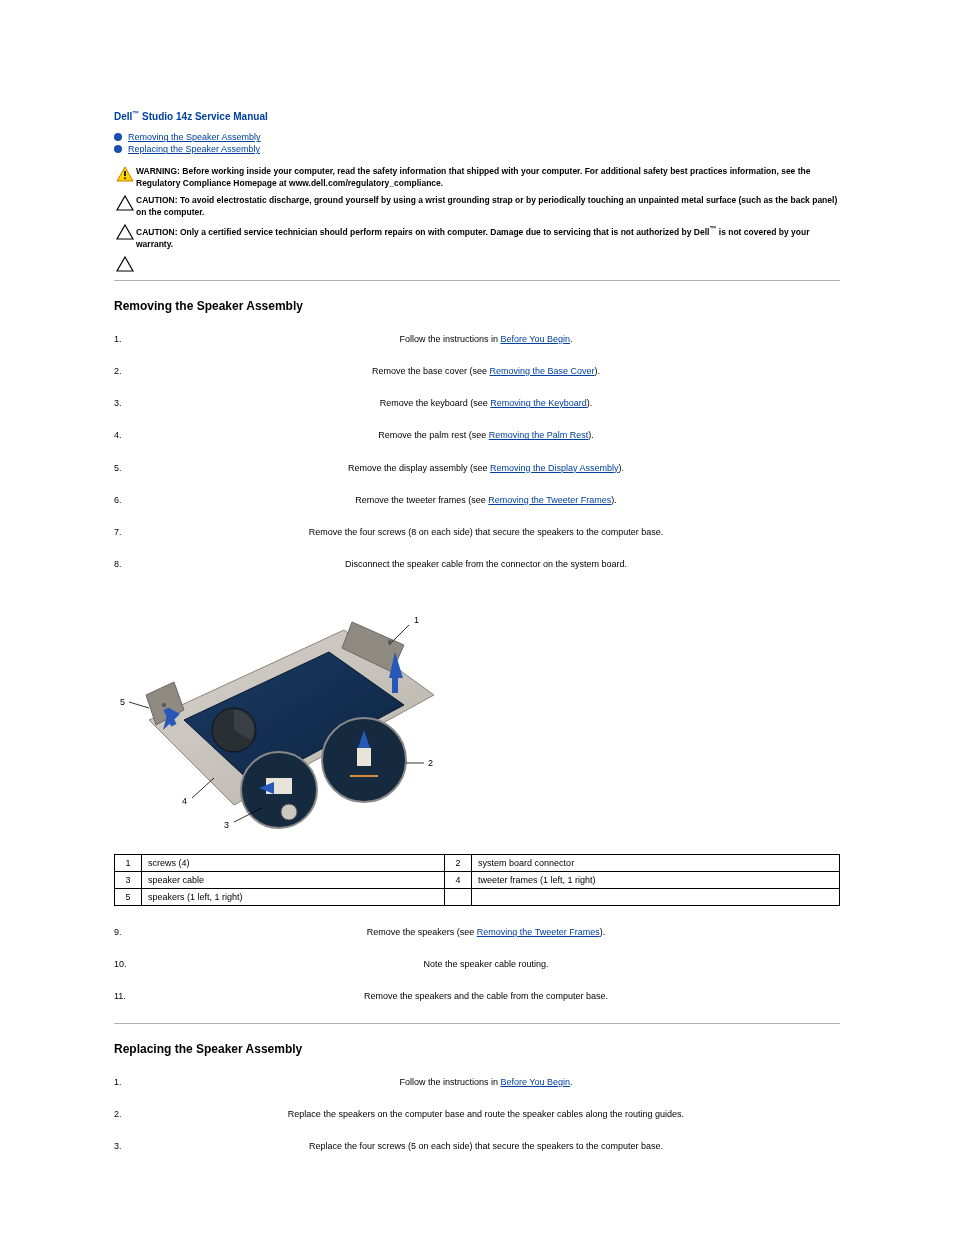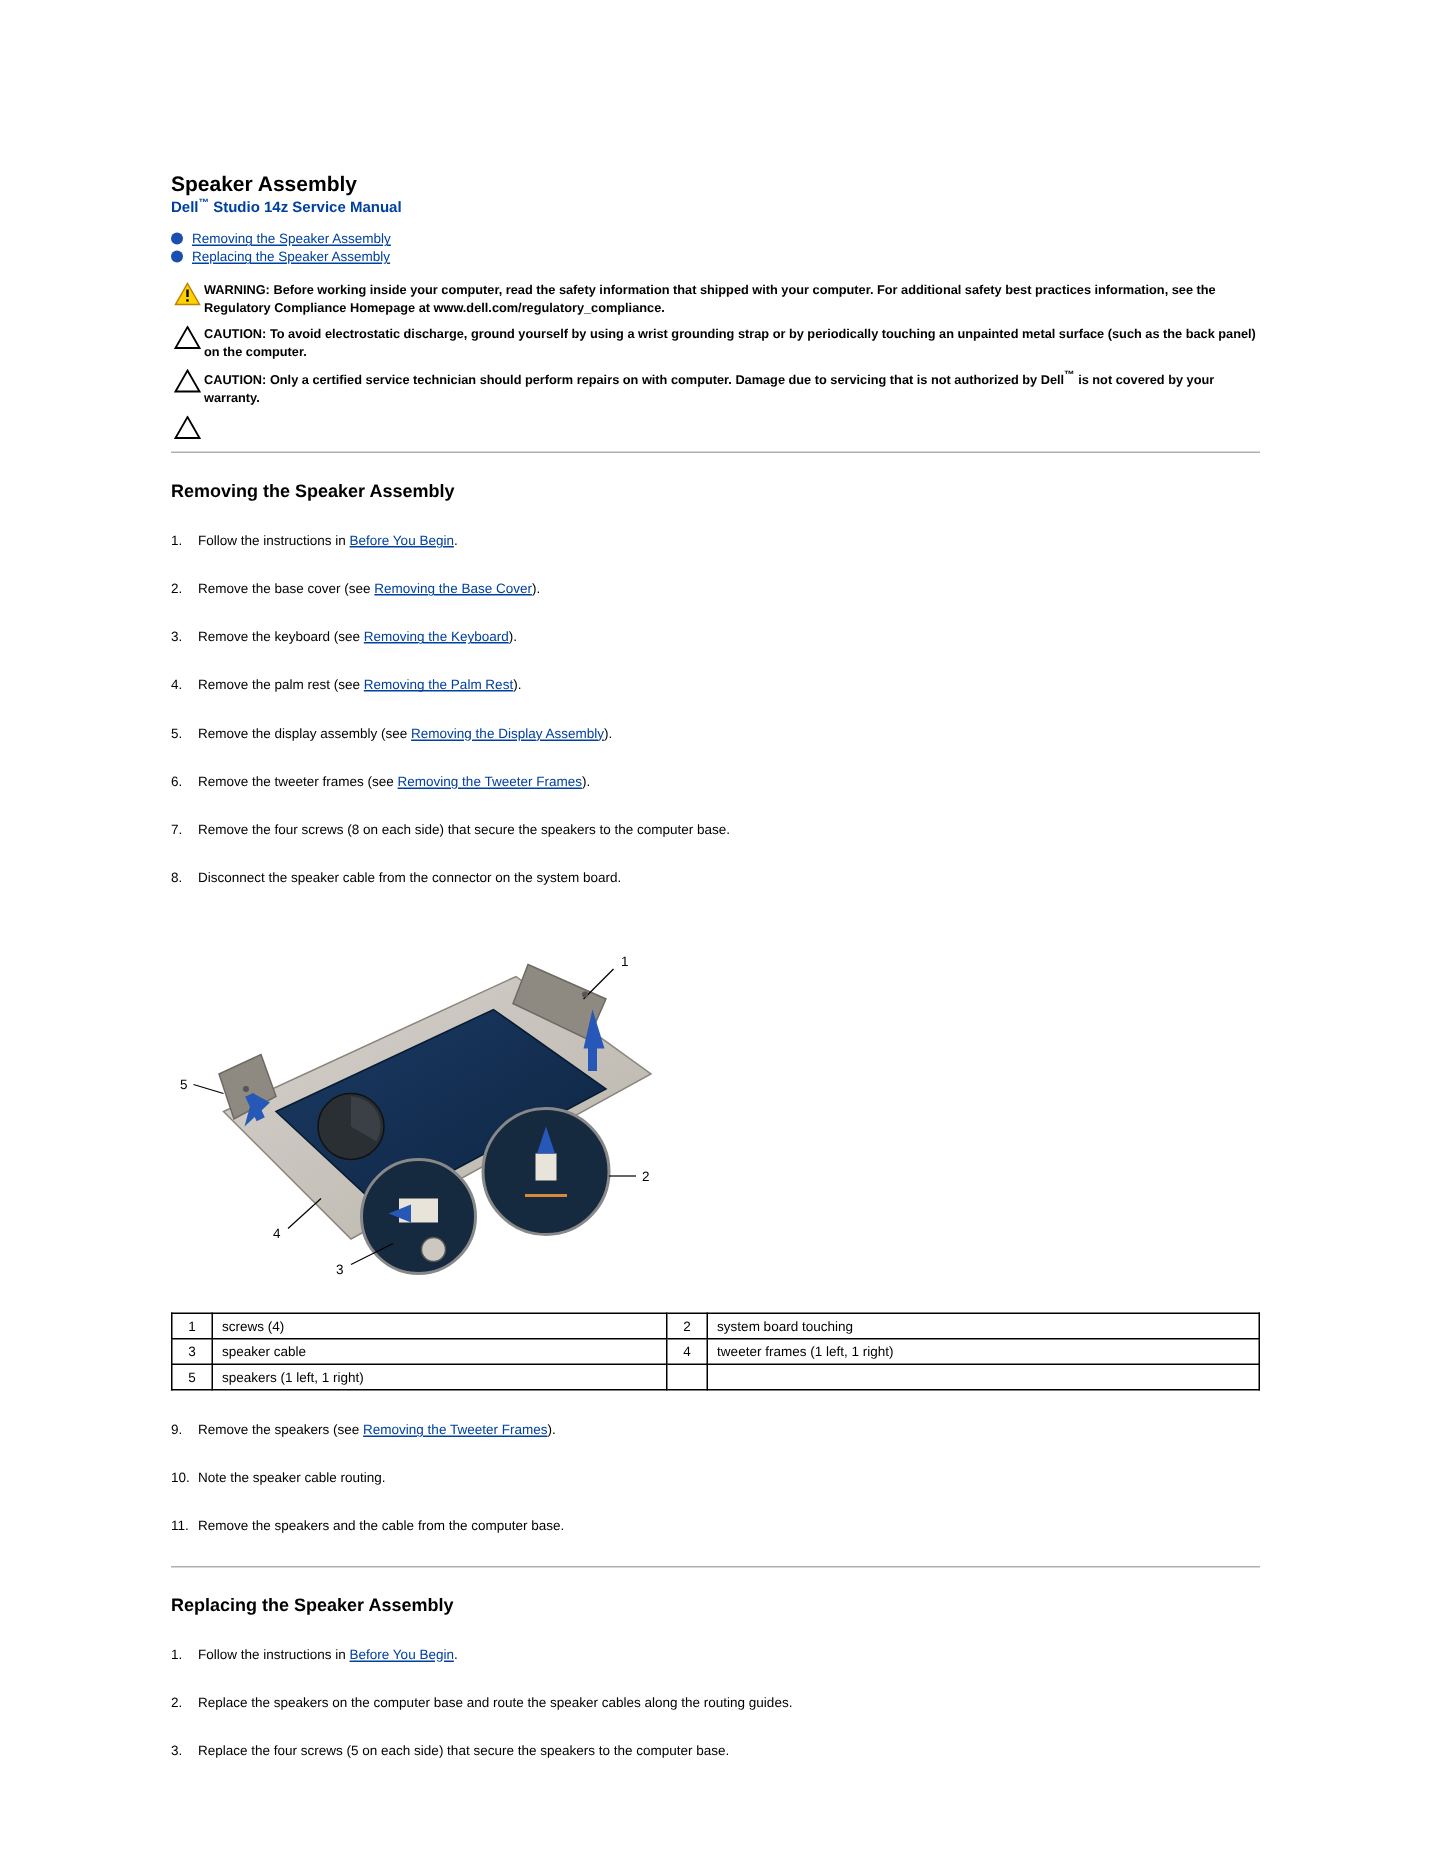--- a/index.html
+++ b/index.html
@@ -92,20 +92,21 @@
     padding: 0;
     list-style: none;
   }
   .steps li {
     counter-increment: step;
     margin: 20px 0;
     padding-left: 18px;
     position: relative;
     font-size: 9px;
     line-height: 1.35;
+    text-align: center;
   }
   .steps li::before {
     content: counter(step) ".";
     position: absolute;
     left: 0;
     top: 0;
   }
   .figure {
     margin: 14px 0 14px 0;
   }
@@ -128,21 +129,20 @@
   .diagram-svg {
     display: block;
   }
 </style>
 </head>
 <body>
 
 <div class="page">
 
 
-  <div class="section-title">Speaker Assembly</div>
 
   <div class="manual-title">
     <span>Dell</span><span class="sup">™</span><span> Studio 14z Service Manual</span>
   </div>
 
   <ul class="toc-list">
     <li>
       <span class="bullet-circle"></span>
       <a href="#" class="toc-link">Removing the Speaker Assembly</a>
     </li>
@@ -263,21 +263,21 @@
       <circle cx="50" cy="115" r="2" fill="#555"></circle>
     </svg>
   </div>
 
   <table class="callout-table">
     <tbody>
         <tr>
       <td class="num">1</td>
       <td>screws (4)</td>
       <td class="num">2</td>
-      <td>system board touching</td>
+      <td>system board connector</td>
     </tr>
     <tr>
       <td class="num">3</td>
       <td>speaker cable</td>
       <td class="num">4</td>
       <td>tweeter frames (1 left, 1 right)</td>
     </tr>
     <tr>
       <td class="num">5</td>
       <td>speakers (1 left, 1 right)</td>

